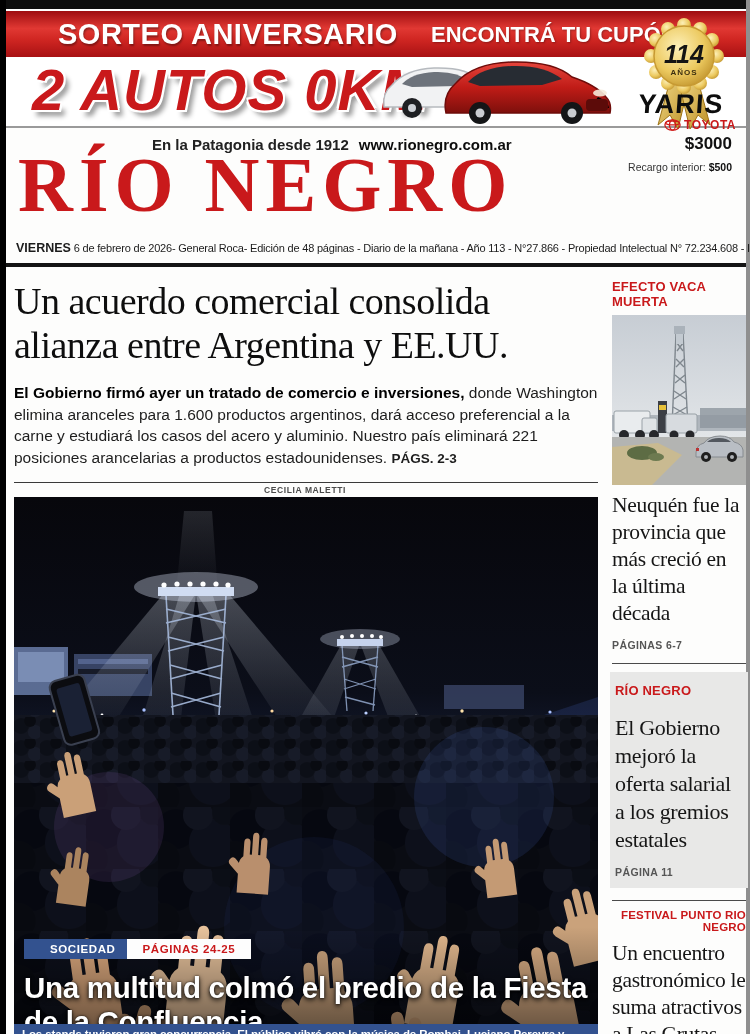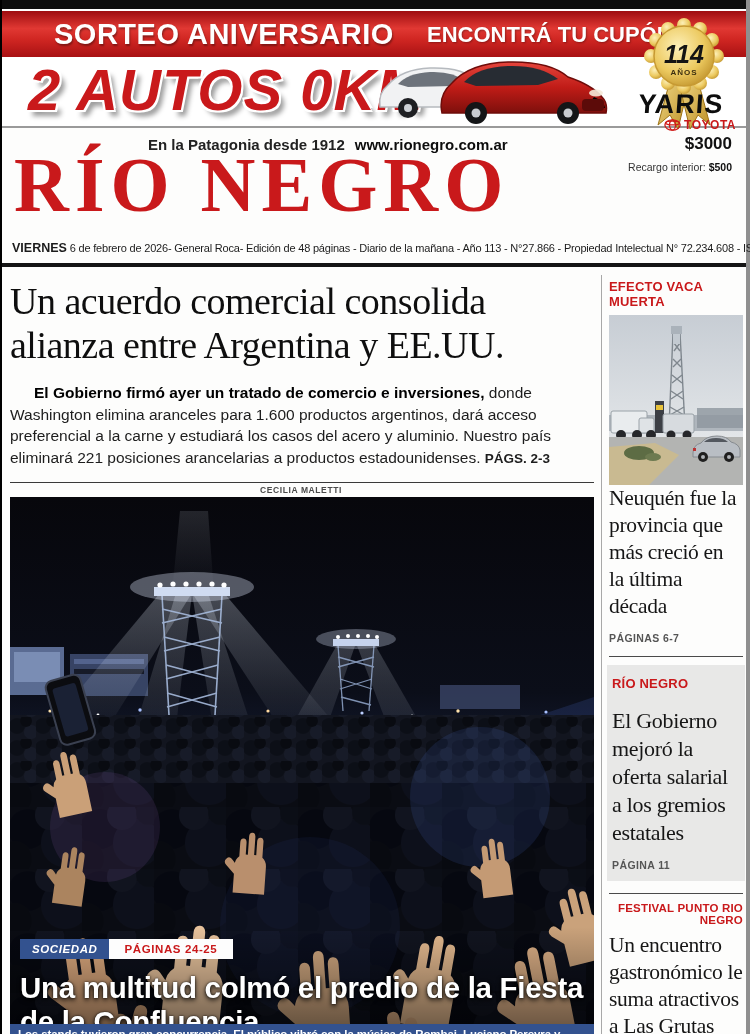--- a/index.html
+++ b/index.html
@@ -1,17 +1,17 @@
 <!DOCTYPE html>
 <html style="--red: #c9191b; --navy: #33528f; --gold: #e2b551;"><head>
 <meta charset="utf-8">
 <style>
   html,body{margin:0;padding:0;width:750px;height:1034px;overflow:hidden;background:#d8d8d8;}
   .page{position:relative;width:750px;height:1034px;background:#fdfdfc;
-        border-left:2px solid #000000;border-right:4px solid #8f8f8f;box-sizing:border-box;
+        border-left:6px solid #000000;border-right:4px solid #8f8f8f;box-sizing:border-box;
         font-family:"Liberation Sans",sans-serif;color:#111;}
   .top-black{height:9px;background:#0d0d0d;}
   
   .ad{position:relative;height:117px;background:#fff;}
   .ad-redbar{position:absolute;left:0;top:2px;height:46px;right:0;
              background:linear-gradient(180deg,#9e0d10 0%,#e13833 38%,#d02622 62%,#a81113 100%);}
   .ad-sorteo{position:absolute;left:52px;top:9px;color:#fff;font-size:29px;font-weight:900;
              letter-spacing:.5px;text-shadow:1px 2px 2px rgba(0,0,0,.35);}
   .ad-cupon{position:absolute;left:425px;top:13px;color:#fff;font-size:22px;font-weight:800;
             text-shadow:1px 1px 2px rgba(0,0,0,.3);}
@@ -38,40 +38,40 @@
   .dateline b{font-size:12.5px;letter-spacing:0;}
   .thick-rule{height:4px;background:#141414;}
   
   .content{display:flex;align-items:stretch;}
   .left-col{width:584px;margin-left:8px;}
   .col-div{width:1px;background:#a8a8a8;margin-left:7px;margin-top:8px;}
   .right-col{width:134px;margin-left:7px;padding-top:8px;}
   .headline{font-family:"Liberation Serif",serif;font-weight:400;font-size:38px;line-height:44px;
             letter-spacing:-.5px;color:#0e0e0e;margin-top:12px;}
   .lead{font-size:15.5px;line-height:21.5px;color:#1d1d1d;margin-top:15px;}
-  .lead b{color:#000;margin-left:24px;}
+  .lead b{color:#000;}
   .lead .pgs{font-weight:800;font-size:13.5px;}
   .lead-rule{height:1px;background:#3a3a3a;margin-top:13px;}
   .credit{text-align:center;font-size:8.5px;font-weight:600;color:#4a4a4a;letter-spacing:.6px;margin:2px 2px 2px 0;}
   
   .photo{position:relative;width:584px;height:560px;background:#05060a;overflow:hidden;}
   .photo svg{position:absolute;inset:0;width:100%;height:100%;}
   .badge-row{position:absolute;left:10px;top:442px;display:flex;font-size:11.5px;font-weight:800;letter-spacing:.6px;}
-  .badge-soc{background:var(--navy);color:#fff;padding:4px 11px 4px 12px;font-style:italic;}
+  .badge-soc{background:var(--navy);color:#fff;padding:4px 11px 4px 26px;}
   .badge-pgs{background:#fdfdfd;color:var(--red);padding:4px 16px;}
   .ph-head{position:absolute;left:10px;top:474px;width:565px;color:#fff;font-size:29.5px;font-weight:800;
            line-height:34px;letter-spacing:-.3px;
            text-shadow:0 2px 5px rgba(0,0,0,.95),0 0 2px rgba(0,0,0,.8);}
   .ph-cap{position:absolute;left:0;right:0;bottom:0;background:var(--navy);color:#fff;
           font-size:11.5px;font-weight:700;padding:4px 8px 5px 8px;letter-spacing:-.1px;}
   
   .kicker{color:var(--red);font-weight:800;font-size:13px;letter-spacing:.2px;margin:4px 0 6px 0;}
   .kicker.small{font-size:11.5px;text-align:right;}
   .side-photo{width:134px;height:170px;display:block;}
-  .side-head{font-family:"Liberation Serif",serif;font-size:21.5px;line-height:27px;color:#161616;letter-spacing:-.3px;}
+  .side-head{font-family:"Liberation Serif",serif;font-size:21.5px;line-height:27px;color:#161616;margin-top:7px;letter-spacing:-.3px;}
   .side-pages{font-size:10.5px;font-weight:700;color:#555;letter-spacing:.4px;margin-top:12px;}
   .side-rule{border:none;border-top:1px solid #4a4a4a;margin:12px 0 8px 0;}
   .gray-box{background:#e8e8e7;padding:7px 5px 10px 5px;margin:0 -2px;}
   .gray-box .side-head{font-size:22px;line-height:28px;margin-top:16px;}
 </style>
 </head>
 <body>
 
 <div class="page">
   <div class="top-black"></div>

